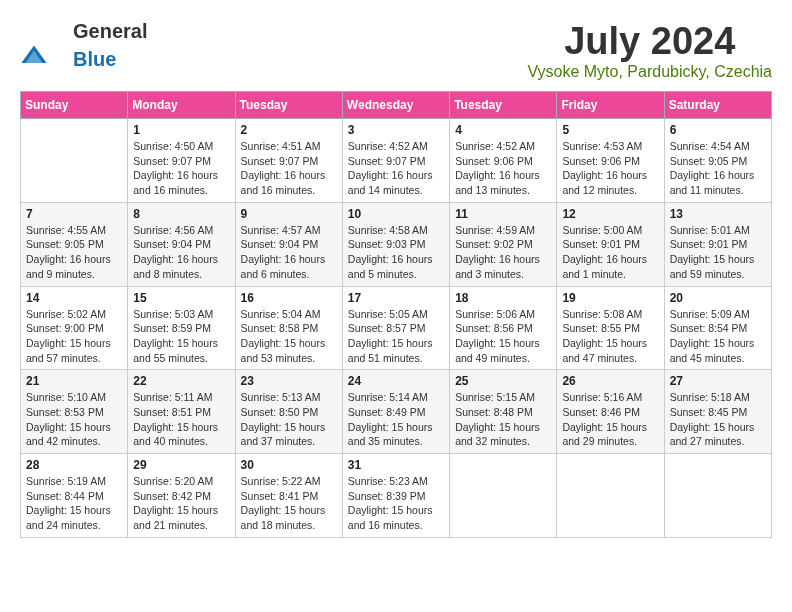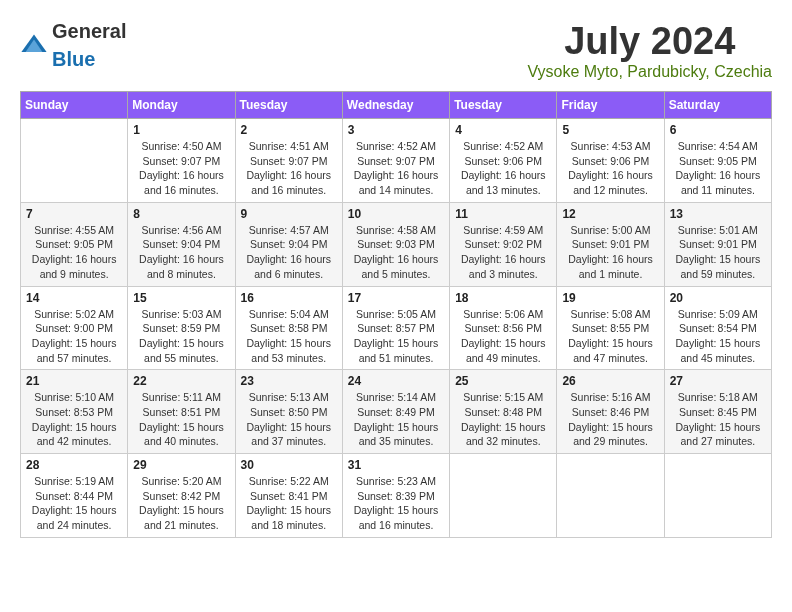--- a/index.html
+++ b/index.html
@@ -11,21 +11,22 @@
       padding: 20px;
     }
     .header-section {
       display: flex;
       justify-content: space-between;
       align-items: flex-start;
       margin-bottom: 10px;
     }
     .logo {
       display: flex;
-      align-items: center;
+      align-items: flex-end;
+      gap: 21px;
     }
     .logo-text {
       display: flex;
       flex-direction: column;
       line-height: 1.1;
     }
     .logo-general {
       font-size: 20px;
       font-weight: bold;
       color: #333;
@@ -52,21 +53,21 @@
     .location-title {
       font-size: 16px;
       color: #4d7c0f;
     }
     .calendar {
       width: 100%;
       border-collapse: collapse;
       font-size: 11px;
     }
     .calendar th {
-      background-color: #8b5cf6;
+      background-color: #ec4899;
       color: #fff;
       padding: 6px 4px;
       text-align: left;
       font-size: 12px;
       font-weight: bold;
       border: 1px solid #aaa;
       margin-top: 40px;
     }
     .calendar td {
       border: 1px solid #ccc;
@@ -84,21 +85,20 @@
     .day-number {
       font-weight: bold;
       font-size: 12px;
       margin-bottom: 2px;
       color: #222;
     }
     .day-info {
       color: #333;
       font-size: 10.5px;
       line-height: 1.4;
-      text-align: center;
     }
     .empty-cell {
       background-color: #fff;
     }
   </style>
 </head>
 <body>
 
 <div class="header-section">
   <div class="logo">

